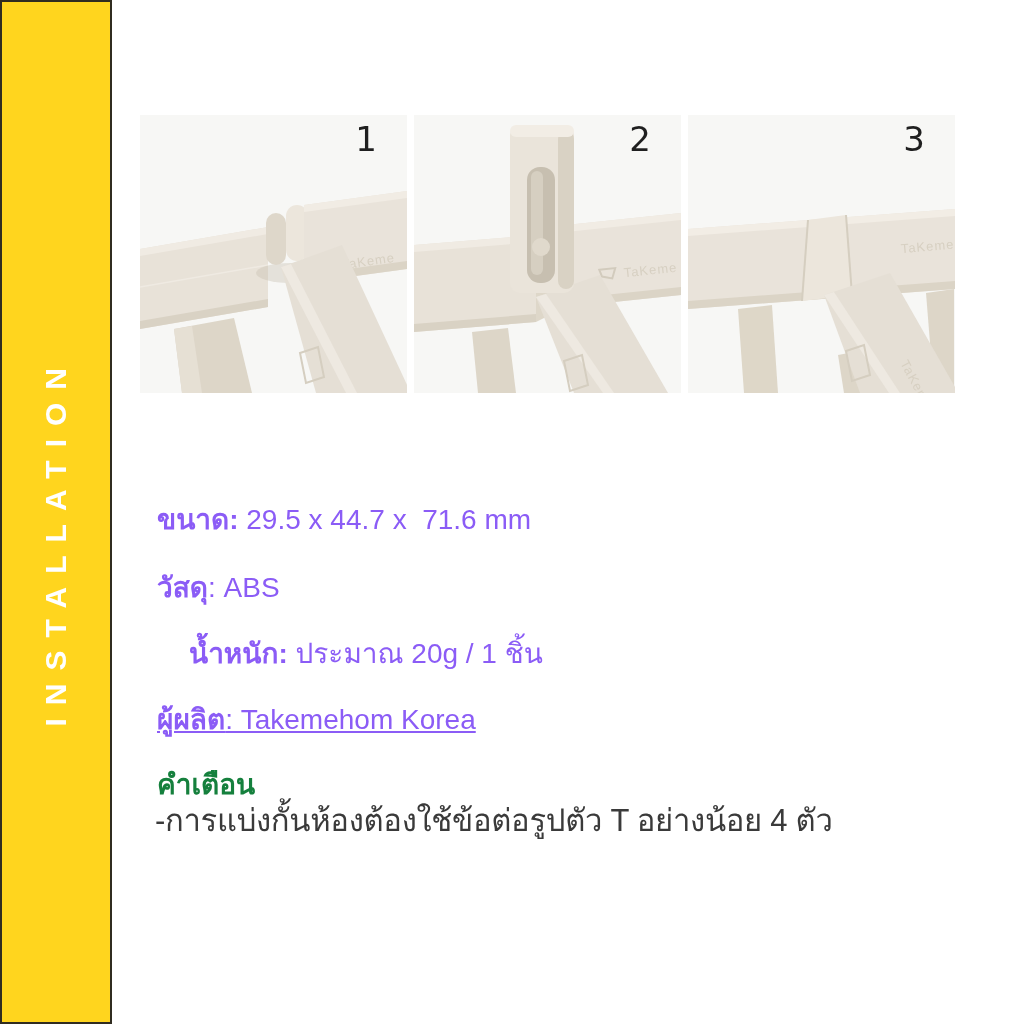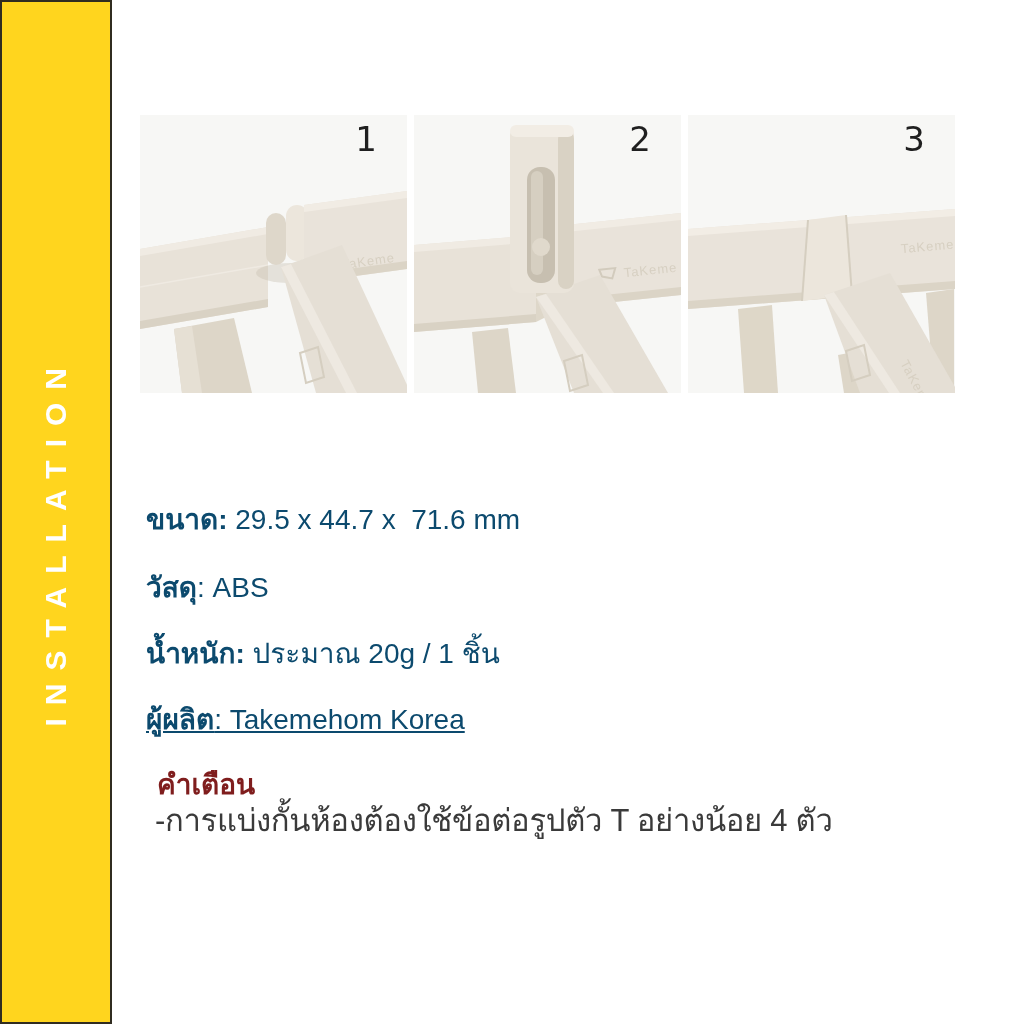--- a/index.html
+++ b/index.html
@@ -33,32 +33,32 @@
   }
   .photo svg{position:absolute;left:0;top:0;width:100%;height:100%;display:block;}
   .step-number{
     position:absolute;top:6px;right:30px;
     font-family:"DejaVu Sans",sans-serif;font-size:34px;color:#1f1f1f;
     line-height:1.1;
   }
   .emboss{font-family:"Liberation Sans",sans-serif;font-size:13px;letter-spacing:1px;}
   
   .spec-line{
-    position:absolute;left:146px;
-    font-size:28px;color:#0c4a6e;line-height:1.3;white-space:nowrap;
+    position:absolute;left:157px;
+    font-size:28px;color:#8b5cf6;line-height:1.3;white-space:nowrap;
   }
   .spec-label{font-weight:700;}
   .spec-value{font-weight:400;white-space:pre-wrap;}
   .spec-size   {top:502px;}
   .spec-material{top:570px;}
-  .spec-weight {top:636px;}
+  .spec-weight {top:636px;margin-left:32px;}
   .spec-maker  {top:702px;text-decoration:underline;}
   .warning-heading{
     position:absolute;left:157px;top:767px;
-    font-size:28px;font-weight:700;color:#7f1d1d;line-height:1.3;white-space:nowrap;
+    font-size:28px;font-weight:700;color:#15803d;line-height:1.3;white-space:nowrap;
   }
   .warning-body{
     position:absolute;left:155px;top:801px;
     font-size:31px;font-weight:400;color:#3a3a3a;letter-spacing:-0.3px;
     line-height:1.3;white-space:nowrap;
   }
 </style>
 </head>
 <body>
 

